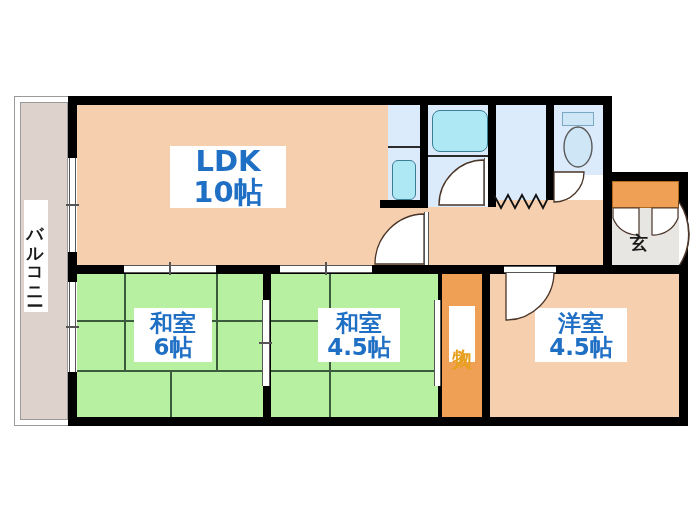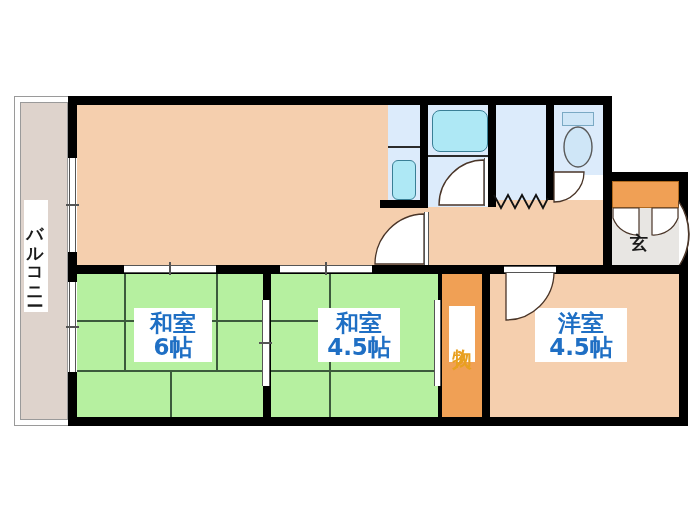--- a/index.html
+++ b/index.html
@@ -140,20 +140,24 @@
 
   <div class="abs wall" style="left:68px; top:96px; width:9px; height:62px;"></div>
   <div class="abs wall" style="left:68px; top:252px; width:9px; height:30px;"></div>
   <div class="abs wall" style="left:68px; top:372px; width:9px; height:54px;"></div>
 
   <div class="abs fill-ldk" style="left:77px; top:105px; width:311px; height:160px;"></div>
 
   <div class="abs fill-ldk" style="left:388px; top:200px; width:218px; height:65px;"></div>
   <div class="abs fill-ldk" style="left:388px; top:200px; width:60px; height:70px;"></div>
 
+  <div class="abs lbl lbl-ldk" style="left:170px; top:146px; width:116px; height:62px;">
+    <span class="l1">LDK</span>
+    <span class="l2">10帖</span>
+  </div>
 
   <div class="abs fill-water" style="left:388px; top:105px; width:32px; height:102px;"></div>
   <div class="abs wall" style="left:420px; top:105px; width:8px; height:102px;"></div>
   <div class="abs thin" style="left:388px; top:146px; width:32px; height:2px;"></div>
   <div class="abs fixture-outline" style="left:392px; top:160px; width:24px; height:40px; border-radius:6px;"></div>
 
   <div class="abs fill-water" style="left:428px; top:105px; width:60px; height:102px;"></div>
   <div class="abs fixture-outline" style="left:432px; top:110px; width:56px; height:42px; border-radius:8px;"></div>
   <div class="abs thin" style="left:428px; top:155px; width:60px; height:2px;"></div>
 

